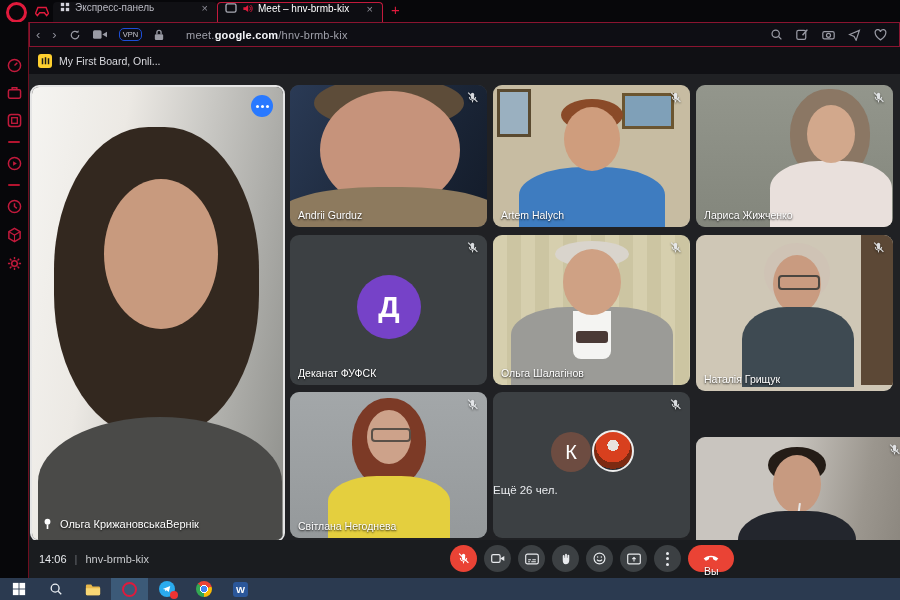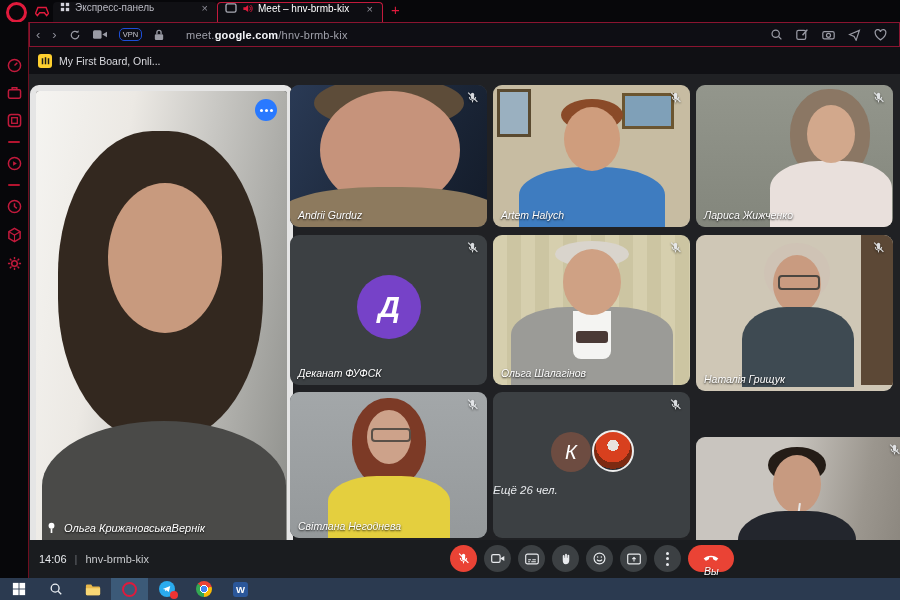--- a/index.html
+++ b/index.html
@@ -39,28 +39,28 @@
   .sb-div{width:12px;height:2px;background:#b3142f;border-radius:1px;}
 
   
   #page{position:absolute;left:29px;top:47px;width:871px;height:531px;background:#202124;overflow:hidden;}
   #banner{position:absolute;left:0;top:0;width:100%;height:27px;background:#101014;
           display:flex;align-items:center;gap:7px;padding-left:9px;box-sizing:border-box;}
   #banner .blabel{font-size:10.5px;color:#d9d9de;}
   .miro{width:14px;height:14px;border-radius:3px;background:#ffd02f;display:flex;align-items:center;justify-content:center;}
 
   
-  .tile{position:absolute;border-radius:9px;overflow:hidden;background:#3c4043;font-style:italic;}
+  .tile{position:absolute;border-radius:9px;overflow:hidden;background:#3c4043;}
   .photo{position:absolute;inset:0;}
   .shape{position:absolute;}
   .name{position:absolute;left:8px;bottom:6px;font-size:10.5px;color:#fff;z-index:5;
         text-shadow:0 1px 2px rgba(0,0,0,.9);white-space:nowrap;}
   .micoff{position:absolute;top:6px;right:8px;z-index:5;opacity:.92;filter:drop-shadow(0 1px 1px rgba(0,0,0,.6));}
 
-  #pinned{left:1px;top:38px;width:251px;height:453px;border:6px solid #e5e5e5;background:#2a2b2e;}
+  #pinned{left:1px;top:38px;width:251px;height:453px;border:2px solid #e5e5e5;background:#2a2b2e;}
   #pinned .name{left:10px;bottom:10px;font-size:11px;display:flex;align-items:center;gap:7px;}
   .menu-dots{position:absolute;top:8px;right:10px;width:22px;height:22px;border-radius:50%;
              background:#2979ff;display:flex;align-items:center;justify-content:center;gap:2px;z-index:6;}
   .menu-dots i{width:3px;height:3px;border-radius:50%;background:#fff;}
 
   
   #t1{left:261px;top:38px;width:197px;height:142px;}
   #t2{left:464px;top:38px;width:197px;height:142px;}
   #t3{left:667px;top:38px;width:197px;height:142px;}
   #t4{left:261px;top:188px;width:197px;height:150px;}

